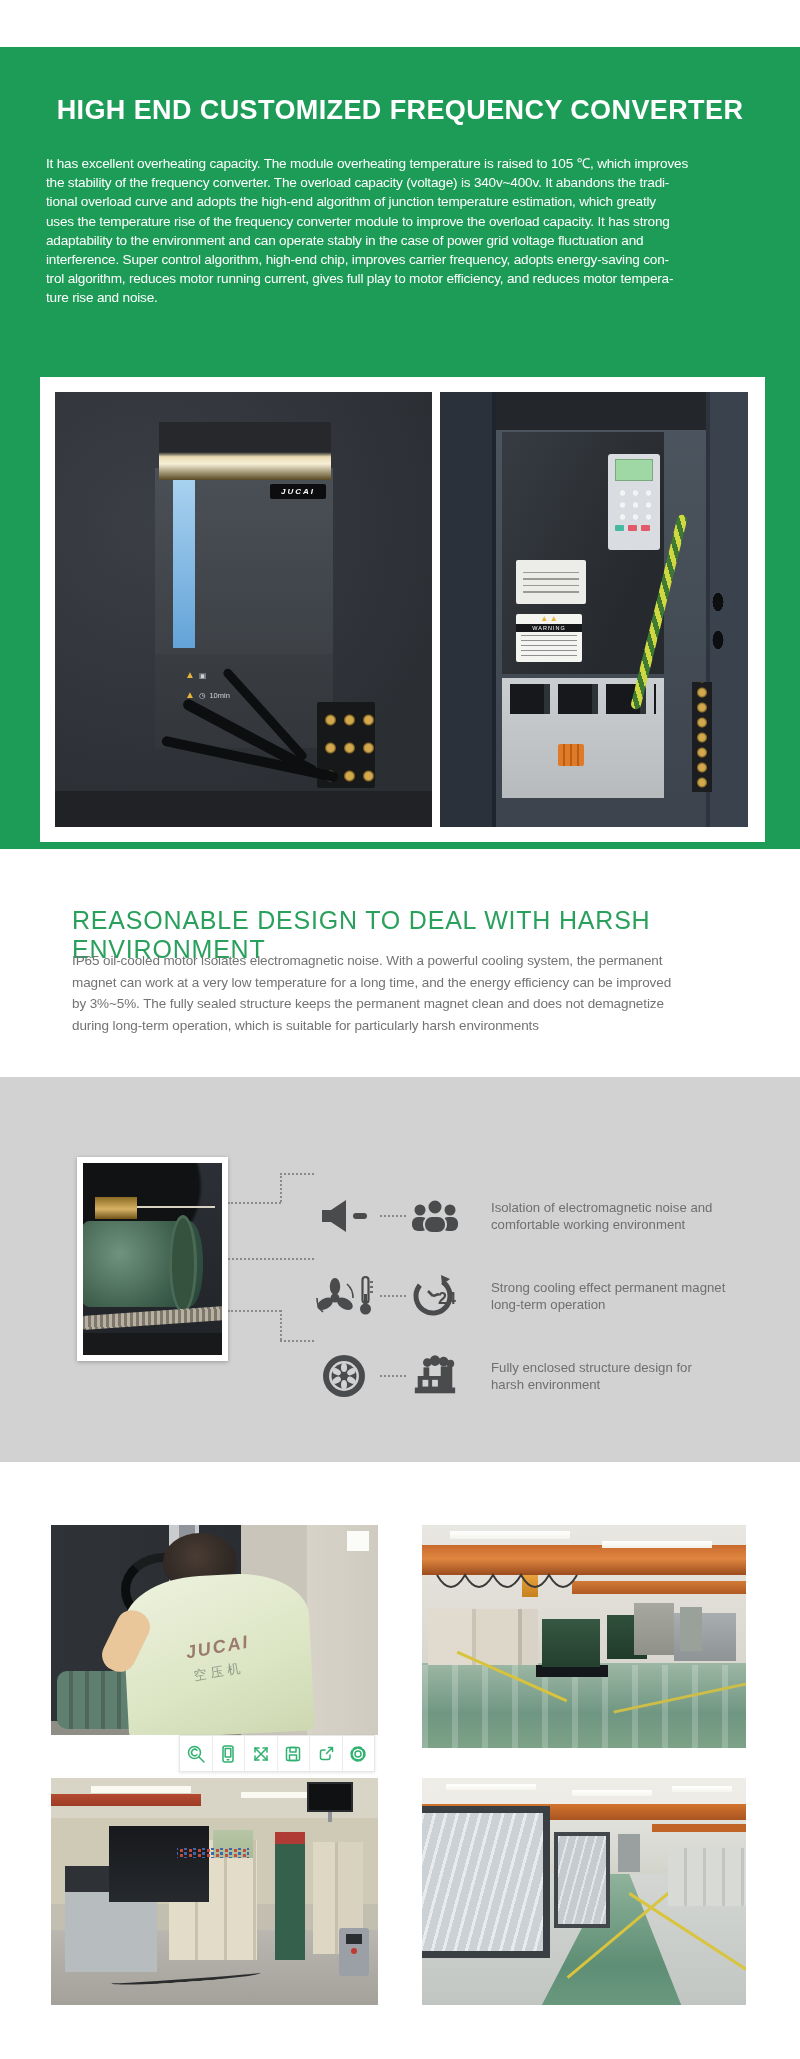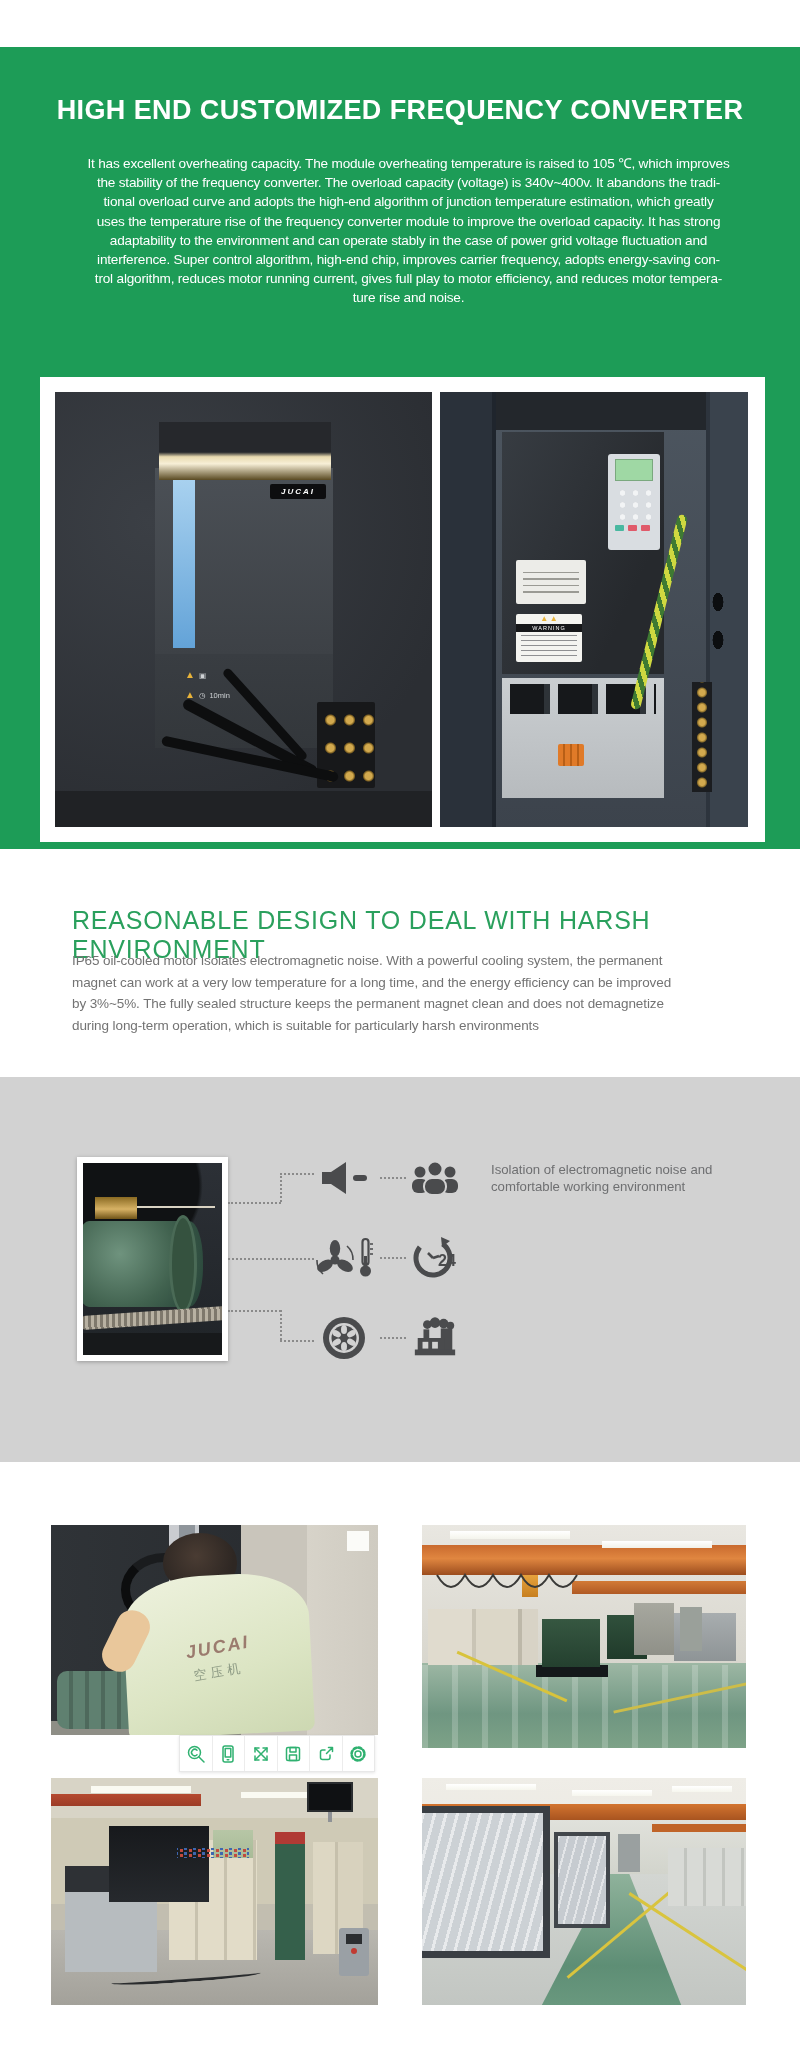--- a/index.html
+++ b/index.html
@@ -8,21 +8,21 @@
     position: relative; width: 800px; height: 2059px; margin: 0 auto;
     background: #fff; font-family: "Liberation Sans", sans-serif; overflow: hidden;
   }
   .prewrap { white-space: pre-line; }
 
   
   .sec1 { position:absolute; left:0; top:0; width:800px; height:849px; background:#1d9c57;margin-top:47px; }
   .sec1-title { position:absolute; top:48px; left:0; width:100%; text-align:center;
     font-size:27px; font-weight:bold; color:#ffffff; letter-spacing:.4px; }
   .sec1-para { position:absolute; left:46px; top:107px; width:725px; color:#ffffff;
-    font-size:13.6px; line-height:19.2px; letter-spacing:-0.2px;text-align:center; }
+    font-size:13.6px; line-height:19.2px; letter-spacing:-0.2px; }
   .photo-panel { position:absolute; left:40px; top:330px; width:725px; height:465px;
     background:#ffffff; display:flex; gap:8px; padding:15px; }
 
   .cab { position:relative; overflow:hidden; flex:none; }
   
   .cab1 { width:377px; height:435px;
     background:
       linear-gradient(180deg,#26282c 52%, #e8dab0 60%, #f7efd7 72%, #5a4a22 100%) 104px 30px / 172px 58px no-repeat,
       linear-gradient(180deg,#a8d1ef,#63a3d8) 118px 88px / 22px 168px no-repeat,
       linear-gradient(180deg,#4b5056,#3d4146) 100px 76px / 178px 186px no-repeat,
@@ -109,21 +109,21 @@
     border-radius:14px / 40px;
     background: radial-gradient(circle at 35% 38%, #6f937e, #41624f 55%, #2a473b 90%); }
   .motor-flange { position:absolute; left:86px; top:52px; width:28px; height:98px;
     border-radius:50%; background:#35523f; border:3px solid #4a6a56; }
   .motor-hose { position:absolute; left:-4px; top:148px; width:150px; height:14px; transform:rotate(-4deg);
     background: repeating-linear-gradient(90deg, #b8b1a2 0 3px, #7e786c 3px 6px); border-radius:7px; }
 
   .conn { position:absolute; border-top:2px dotted #8a8a8a; height:0; }
   .connv { position:absolute; border-left:2px dotted #8a8a8a; width:0; }
 
-  .feat-row { position:absolute; left:313px; height:48px; display:flex; align-items:center; }
+  .feat-row { position:absolute; left:313px; height:48px; display:flex; align-items:center;margin-top:38px; }
   .fr1 { top:77px; } .fr2 { top:157px; } .fr3 { top:237px; }
   .slot1 { width:62px; display:flex; align-items:center; justify-content:center; gap:2px; }
   .featdots { width:26px; border-top:2px dotted #8a8a8a; height:0; margin:0 5px; }
   .slot2 { width:48px; display:flex; align-items:center; justify-content:center;text-align:center; }
   .feat-text { margin-left:32px; width:258px; font-size:13.2px; line-height:17.5px; color:#6e6f71; }
   .ficon { fill:#4a4b4d; stroke:none; }
   .ficon .st { fill:none; stroke:#4a4b4d; }
 
   
   .sec4 { position:absolute; left:0; top:1462px; width:800px; height:597px; background:#ffffff; }
@@ -368,20 +368,22 @@
       </span>
       <span class="featdots"></span>
       <span class="slot2">
         <svg class="ficon" width="48" height="48" viewBox="0 0 48 48">
           <circle class="st" cx="22" cy="24" r="17" stroke-width="5" stroke-dasharray="81 26" transform="rotate(-55 22 24)"></circle>
           <polygon points="30,3 39,7 31,13"></polygon>
           <path class="st" d="M22 24 l-5 -5 M22 24 l6 -2" stroke-width="2.6"></path>
           <text x="27" y="32" font-size="16" font-weight="bold" font-family="Liberation Sans, sans-serif" stroke="none" fill="#4a4b4d">24</text>
         </svg>
       </span>
+      <div class="feat-text prewrap">Strong cooling effect permanent magnet
+long-term operation</div>
     </div>
 
     <div class="feat-row fr3">
       <span class="slot1">
         <svg class="ficon" width="46" height="46" viewBox="0 0 46 46">
           <circle cx="23" cy="23" r="21"></circle>
           <circle cx="23" cy="23" r="15" fill="#d2d2d2"></circle>
           <circle cx="23" cy="23" r="12.5"></circle>
           <g fill="#d2d2d2">
             <ellipse cx="23" cy="14.5" rx="3" ry="4.6"></ellipse>
@@ -402,20 +404,22 @@
           <circle cx="34" cy="7" r="5"></circle>
             <circle cx="41" cy="9" r="4"></circle>
           <rect x="13" y="13" width="6" height="10"></rect>
           <rect x="31" y="12" width="12" height="24"></rect>
           <rect x="7" y="22" width="28" height="14"></rect>
           <rect x="4" y="34" width="42" height="6"></rect>
           <rect x="12" y="26" width="6" height="7" fill="#d2d2d2"></rect>
           <rect x="22" y="26" width="6" height="7" fill="#d2d2d2"></rect>
         </svg>
       </span>
+      <div class="feat-text prewrap">Fully enclosed structure design for
+harsh environment</div>
     </div>
   </section>
 
   <section class="sec4">
 
     <div class="gphoto p3">
       <div class="p3-hose"></div>
       <div class="p3-pump"></div>
       <div class="p3-hair"></div>
       <div class="p3-shirt">

